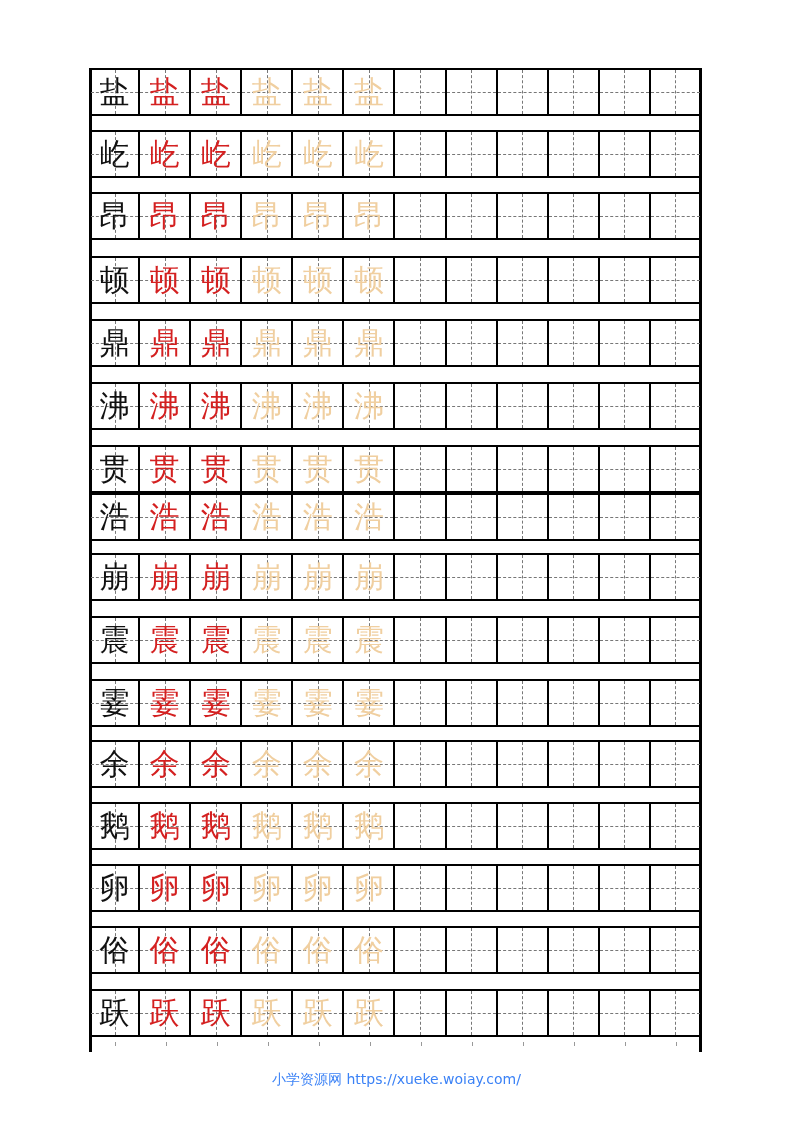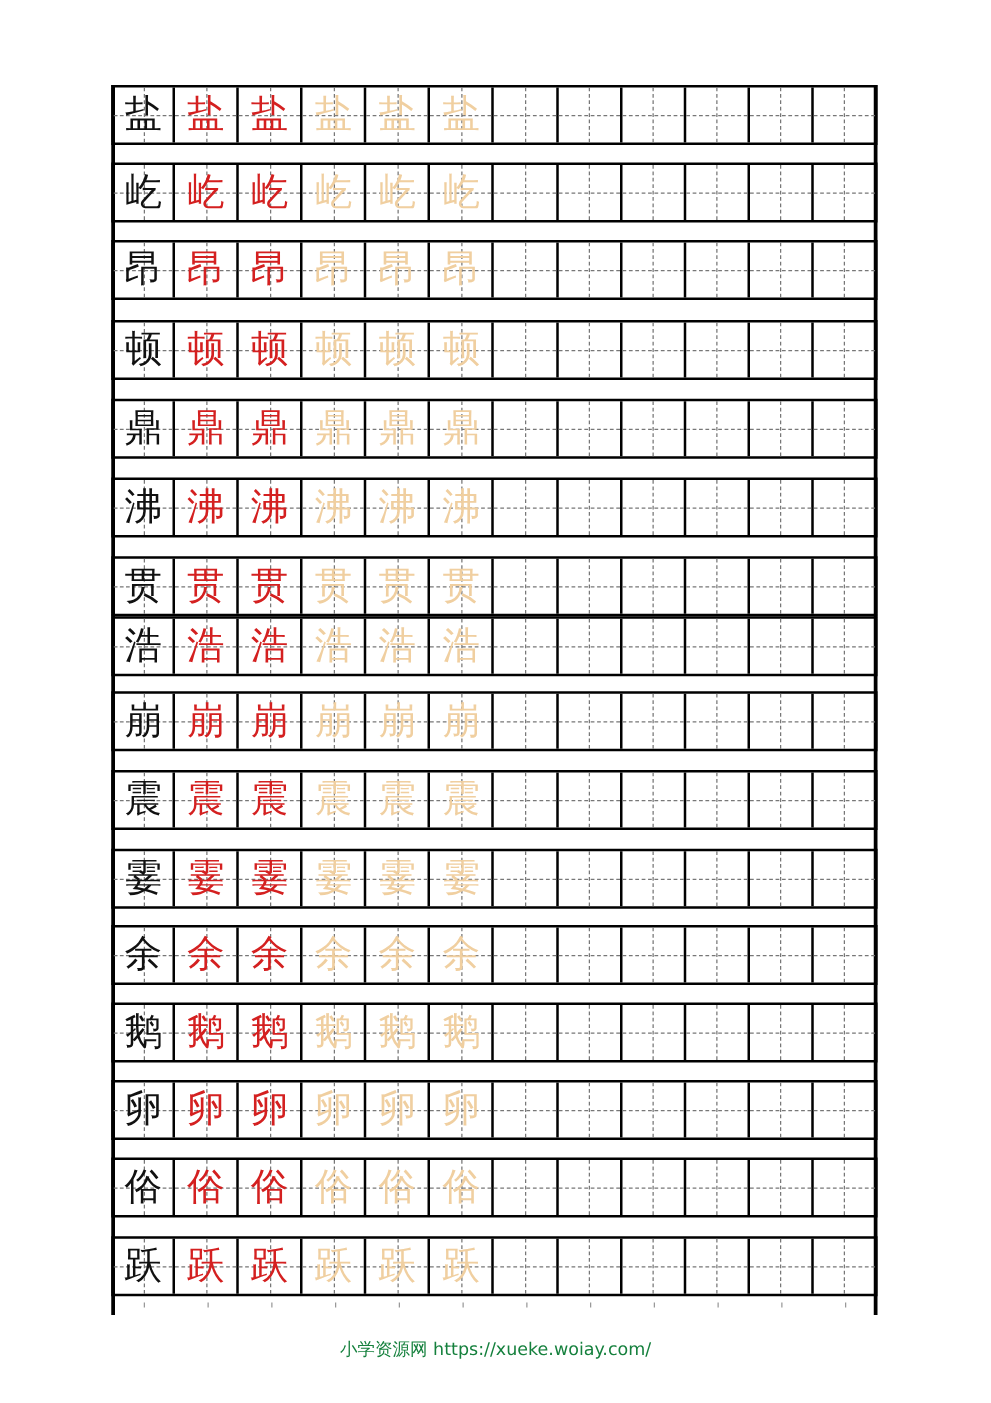--- a/index.html
+++ b/index.html
@@ -11,21 +11,21 @@
   .cell{position:relative;width:51.08px;height:100%;box-sizing:border-box;border-right:2px solid #000;display:flex;align-items:center;justify-content:center;font-size:30px;line-height:1;}
   .cell:first-child{border-left:2px solid #000;}
   .cell::before{content:"";position:absolute;left:0;right:0;top:50%;border-top:1px dashed #777;}
   .cell::after{content:"";position:absolute;top:0;bottom:0;left:50%;border-left:1px dashed #777;}
   .cell span{position:relative;z-index:1;}
   .model{color:#111;}
   .red{color:#d42020;}
   .trace{color:#f0cfa0;}
   .tail{position:absolute;left:0;top:970px;width:613px;height:14px;}
   .tail .tick{position:absolute;top:4px;width:1px;height:4px;border-left:1px dashed #999;}
-  .footer{position:absolute;left:0;top:1071px;width:793px;text-align:center;font-family:"DejaVu Sans","Liberation Sans",sans-serif;font-size:14px;color:#15803d;}
+  .footer{position:absolute;left:0;top:1071px;width:793px;text-align:center;font-family:"DejaVu Sans","Liberation Sans",sans-serif;font-size:14px;color:#3b82f6;}
 </style>
 </head>
 <body>
 
 <div class="sheet" id="sheet">
   <div class="frame-left"></div>
   <div class="frame-right"></div>
   <div class="tail" id="tail">
       <div class="tick" style="left: 25.5px;"></div>
       <div class="tick" style="left: 76.58px;"></div>

